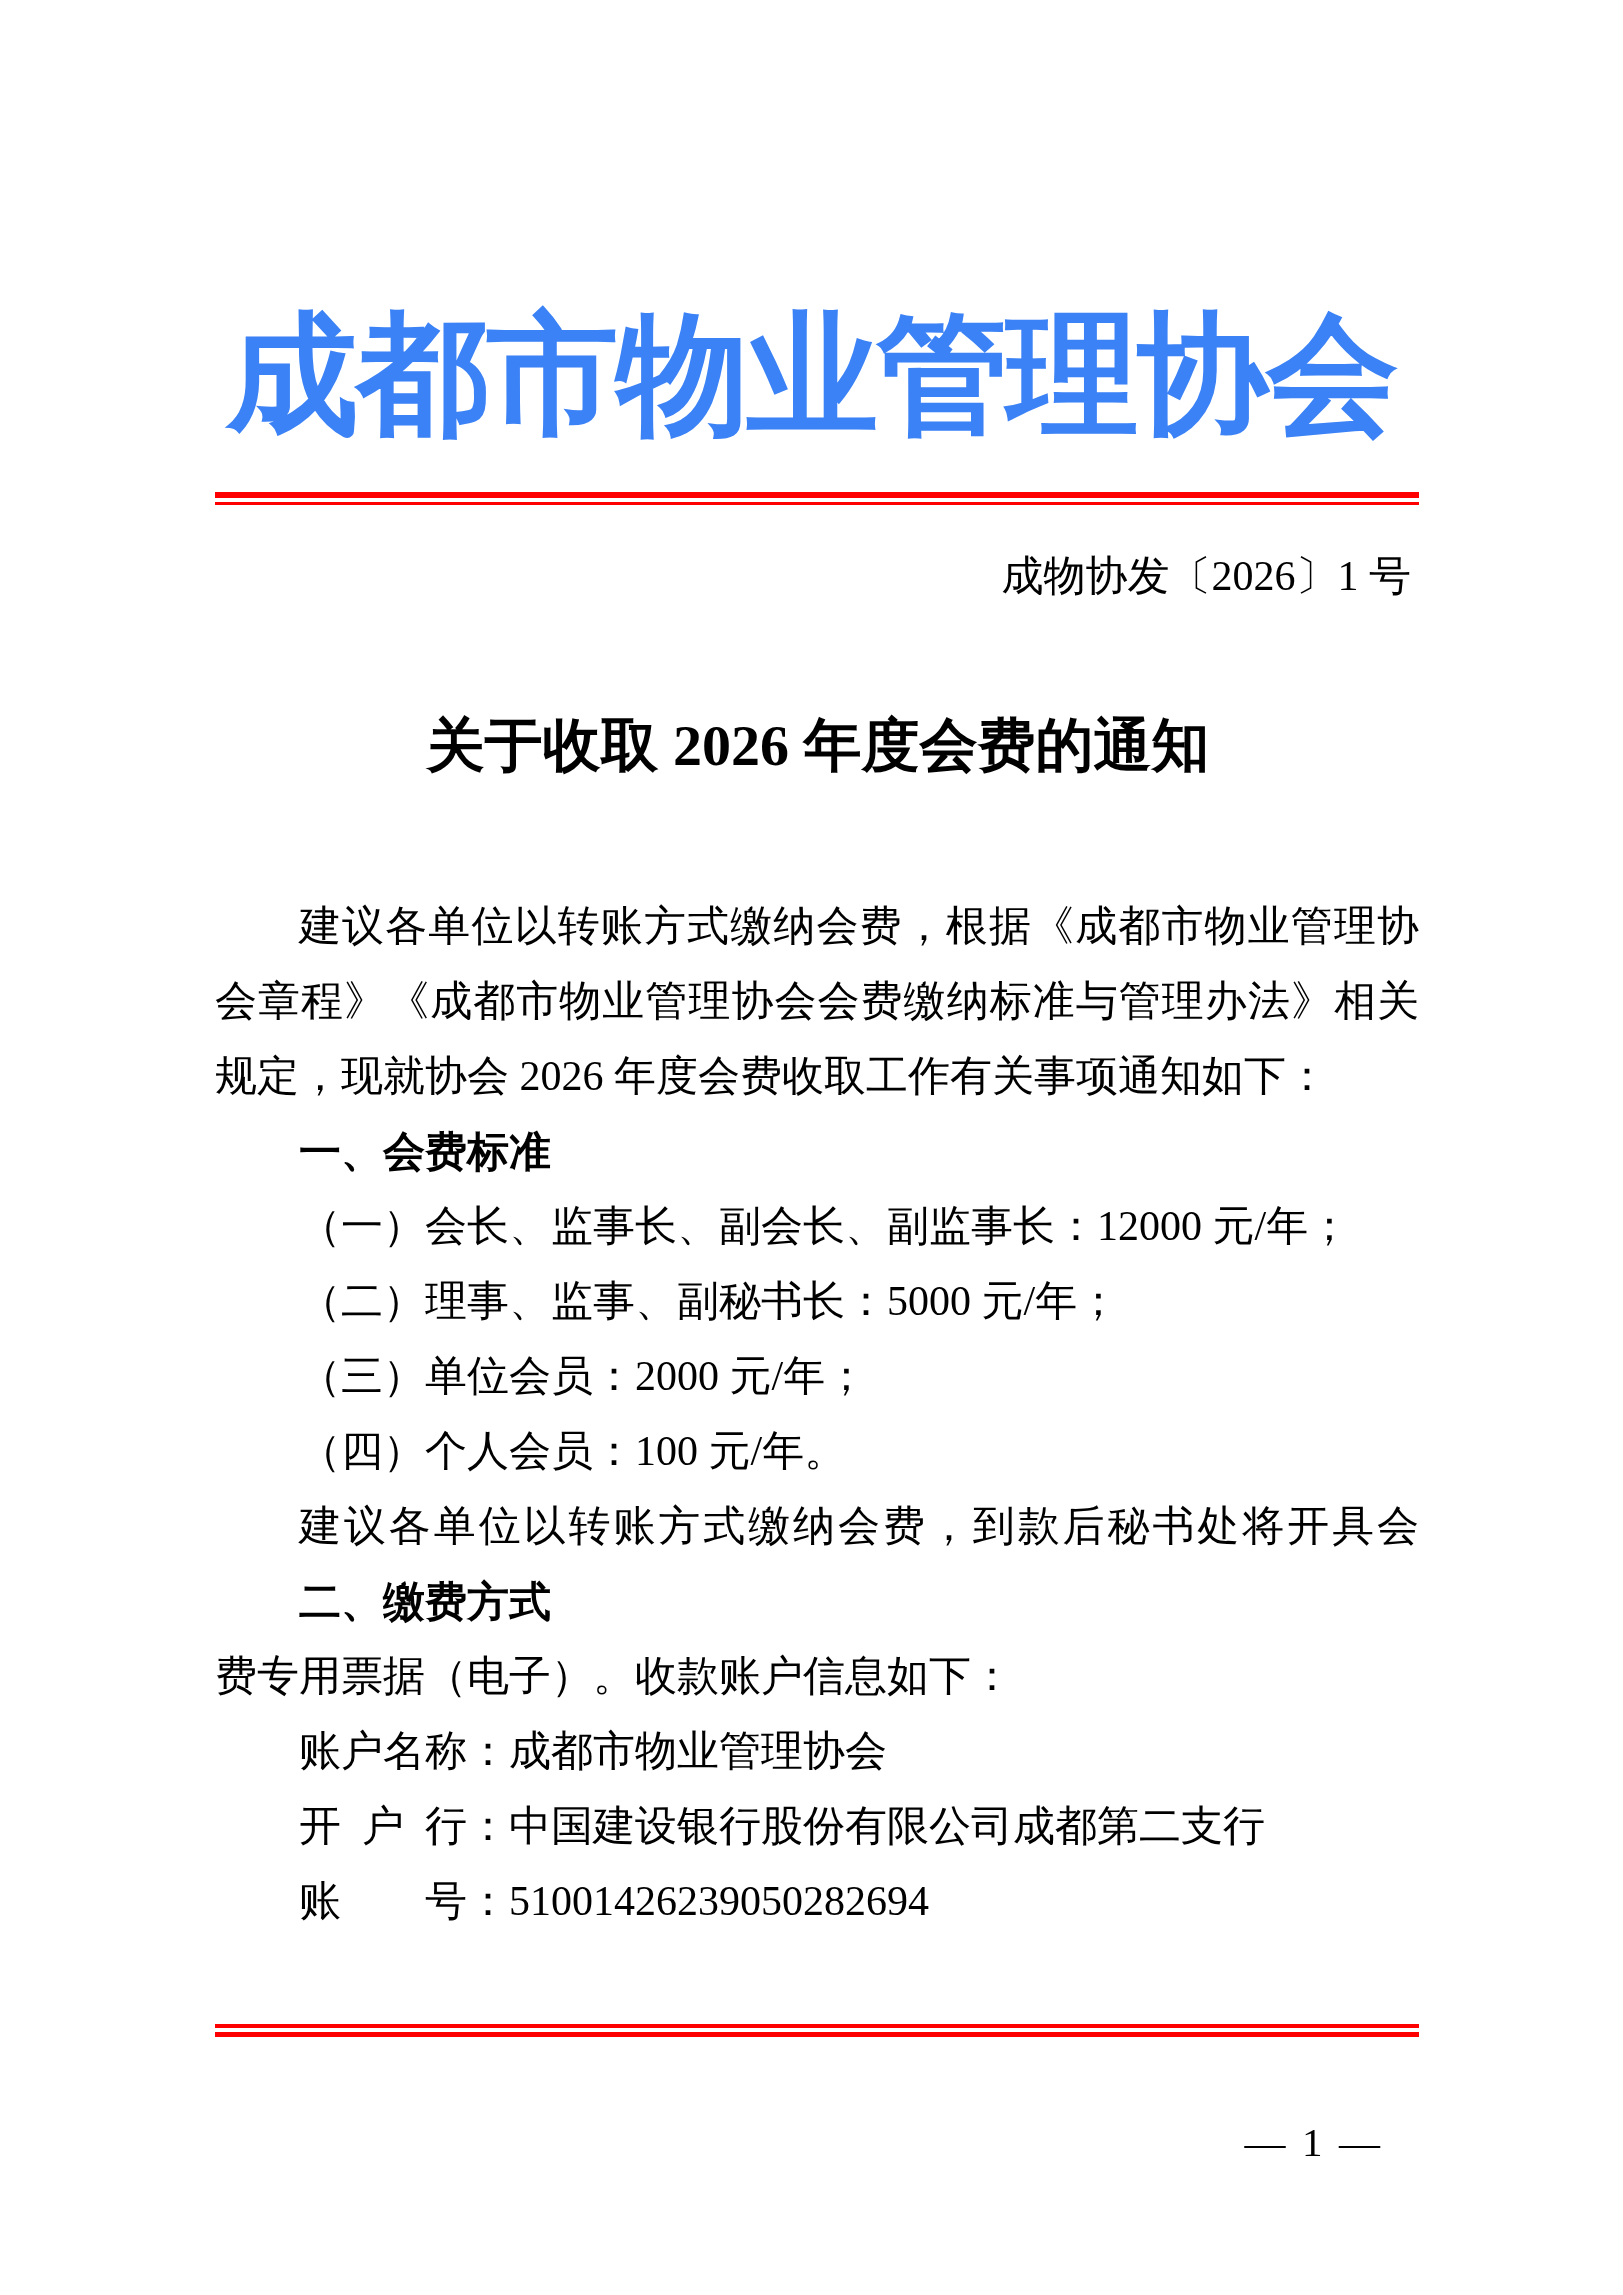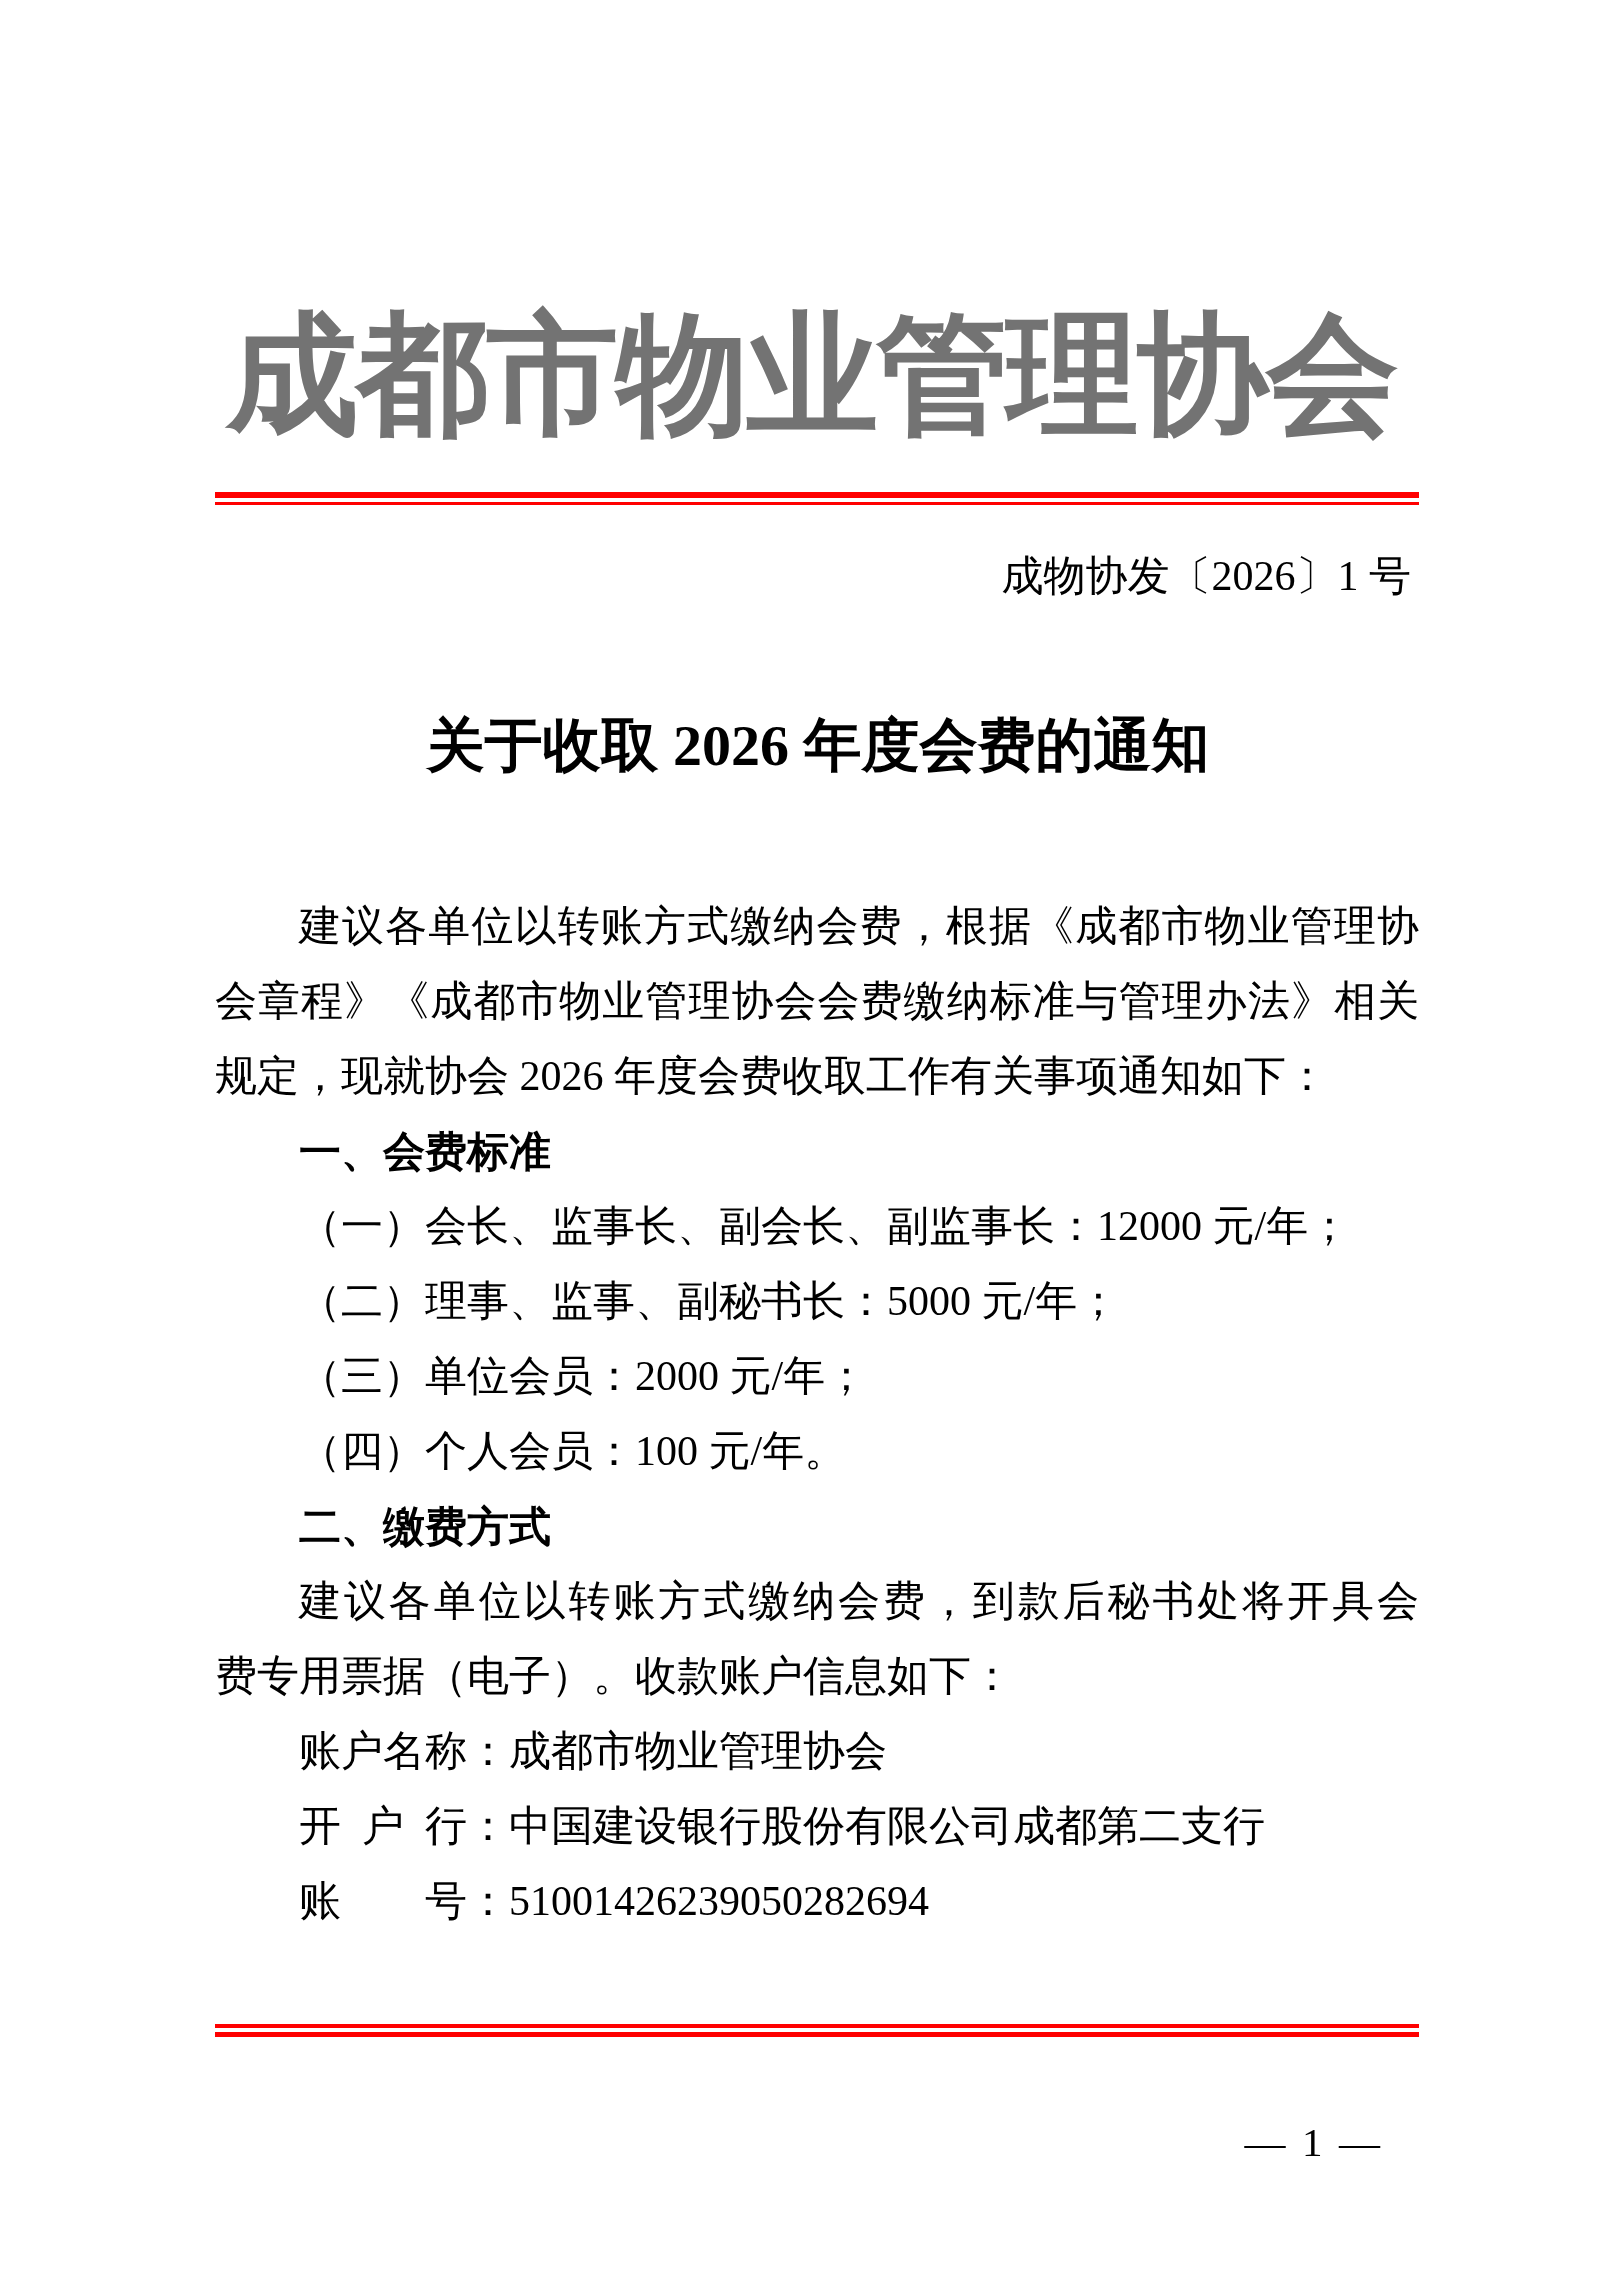--- a/index.html
+++ b/index.html
@@ -17,21 +17,21 @@
     position: absolute;
     top: 301px;
     left: 0;
     width: 100%;
     text-align: center;
     font-size: 132px;
     line-height: 149px;
     font-weight: bold;
     letter-spacing: -2px;
     white-space: nowrap;
-    color: #737373;
+    color: #3b82f6;
   }
   
   .rule { position: absolute; left: 215px; width: 1204px; }
   .rule-top { top: 492px; }
   .rule-top .bar-a { height: 5.6px; background: #FF0000; }
   .rule-top .bar-gap { height: 4.6px; }
   .rule-top .bar-b { height: 3.1px; background: #FF0000; }
   .rule-bottom { top: 2024px; }
   .rule-bottom .bar-a { height: 3.6px; background: #FF0000; }
   .rule-bottom .bar-gap { height: 4.1px; }
@@ -124,23 +124,23 @@
     <div class="line indent heading">一、会费标准</div>
 
     <div class="line indent">（一）会长、监事长、副会长、副监事长：12000 元/年；</div>
 
     <div class="line indent">（二）理事、监事、副秘书长：5000 元/年；</div>
 
     <div class="line indent">（三）单位会员：2000 元/年；</div>
 
     <div class="line indent">（四）个人会员：100 元/年。</div>
 
+    <div class="line indent fill">建议各单位以转账方式缴纳会费，到款后秘书处将开具会</div>
+
     <div class="line indent heading">二、缴费方式</div>
-
-    <div class="line indent fill">建议各单位以转账方式缴纳会费，到款后秘书处将开具会</div>
 
     <div class="line">费专用票据（电子）。收款账户信息如下：</div>
 
     <div class="line indent">账户名称：成都市物业管理协会</div>
 
     <div class="line indent">
       <span>开 户 行：</span><span>中国建设银行股份有限公司</span><span class="bold">成都第二支行</span>
     </div>
 
     <div class="line indent">

